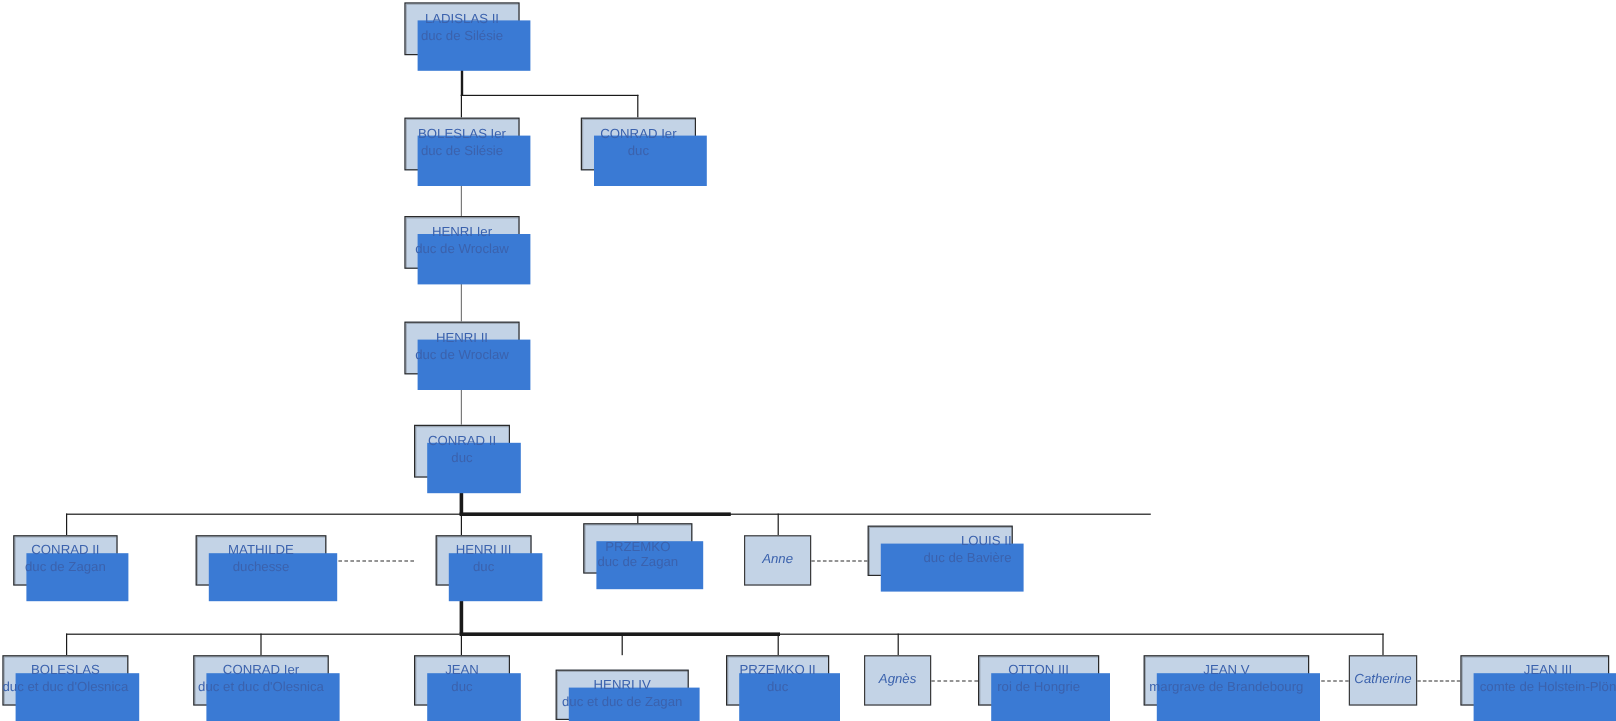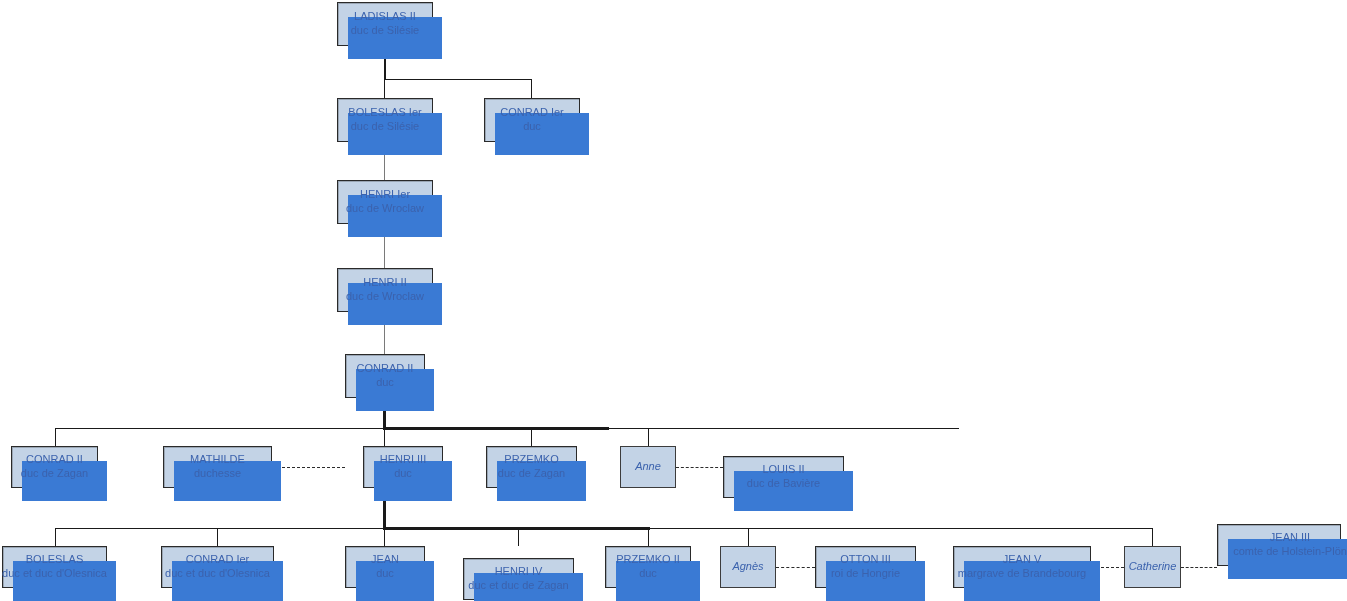--- a/index.html
+++ b/index.html
@@ -127,28 +127,28 @@
         <span class="l2">duc de Zagan</span>
       </div>
       <div class="node shadow heavy" style="left: 163px; top: 446px; width: 109px; height: 42px;">
         <span class="l1">MATHILDE</span>
         <span class="l2">duchesse</span>
       </div>
       <div class="node shadow heavy" style="left: 363px; top: 446px; width: 80px; height: 42px;">
         <span class="l1">HENRI III</span>
         <span class="l2">duc</span>
       </div>
-      <div class="node shadow heavy" style="left: 486px; top: 446px; width: 91px; height: 42px;">
+      <div class="node shadow heavy" style="left: 486px; top: 436px; width: 91px; height: 42px; justify-content: flex-end;">
         <span class="l1">PRZEMKO</span>
         <span class="l2">duc de Zagan</span>
       </div>
       <div class="node plain" style="left: 620px; top: 446px; width: 56px; height: 42px;">
         <span class="l1">Anne</span>
       </div>
-      <div class="node shadow heavy" style="left: 723px; top: 456px; width: 121px; height: 42px;">
+      <div class="node shadow heavy" style="left: 723px; top: 438px; width: 121px; height: 42px; align-items: flex-end;">
         <span class="l1">LOUIS II</span>
         <span class="l2">duc de Bavière</span>
       </div>
       <div class="node shadow heavy" style="left: 2px; top: 546px; width: 105px; height: 42px;">
         <span class="l1">BOLESLAS</span>
         <span class="l2">duc et duc d'Olesnica</span>
       </div>
       <div class="node shadow heavy" style="left: 161px; top: 546px; width: 113px; height: 42px;">
         <span class="l1">CONRAD Ier</span>
         <span class="l2">duc et duc d'Olesnica</span>
@@ -172,21 +172,21 @@
         <span class="l1">OTTON III</span>
         <span class="l2">roi de Hongrie</span>
       </div>
       <div class="node shadow heavy" style="left: 953px; top: 546px; width: 138px; height: 42px;">
         <span class="l1">JEAN V</span>
         <span class="l2">margrave de Brandebourg</span>
       </div>
       <div class="node plain" style="left: 1124px; top: 546px; width: 57px; height: 42px;">
         <span class="l1">Catherine</span>
       </div>
-      <div class="node shadow heavy" style="left: 1217px; top: 524px; width: 124px; height: 42px; padding-left: 22px;">
+      <div class="node shadow heavy" style="left: 1217px; top: 546px; width: 124px; height: 42px; padding-left: 22px;">
         <span class="l1">JEAN III</span>
         <span class="l2">comte de Holstein-Plön</span>
       </div>
     </div>
   <div id="marriage-layer">
       <div class="dash" style="left: 272px; top: 467px; width: 73px;"></div>
       <div class="dash" style="left: 676px; top: 467px; width: 47px;"></div>
       <div class="dash" style="left: 776px; top: 567px; width: 39px;"></div>
       <div class="dash" style="left: 1091px; top: 567px; width: 33px;"></div>
       <div class="dash" style="left: 1181px; top: 567px; width: 36px;"></div>

